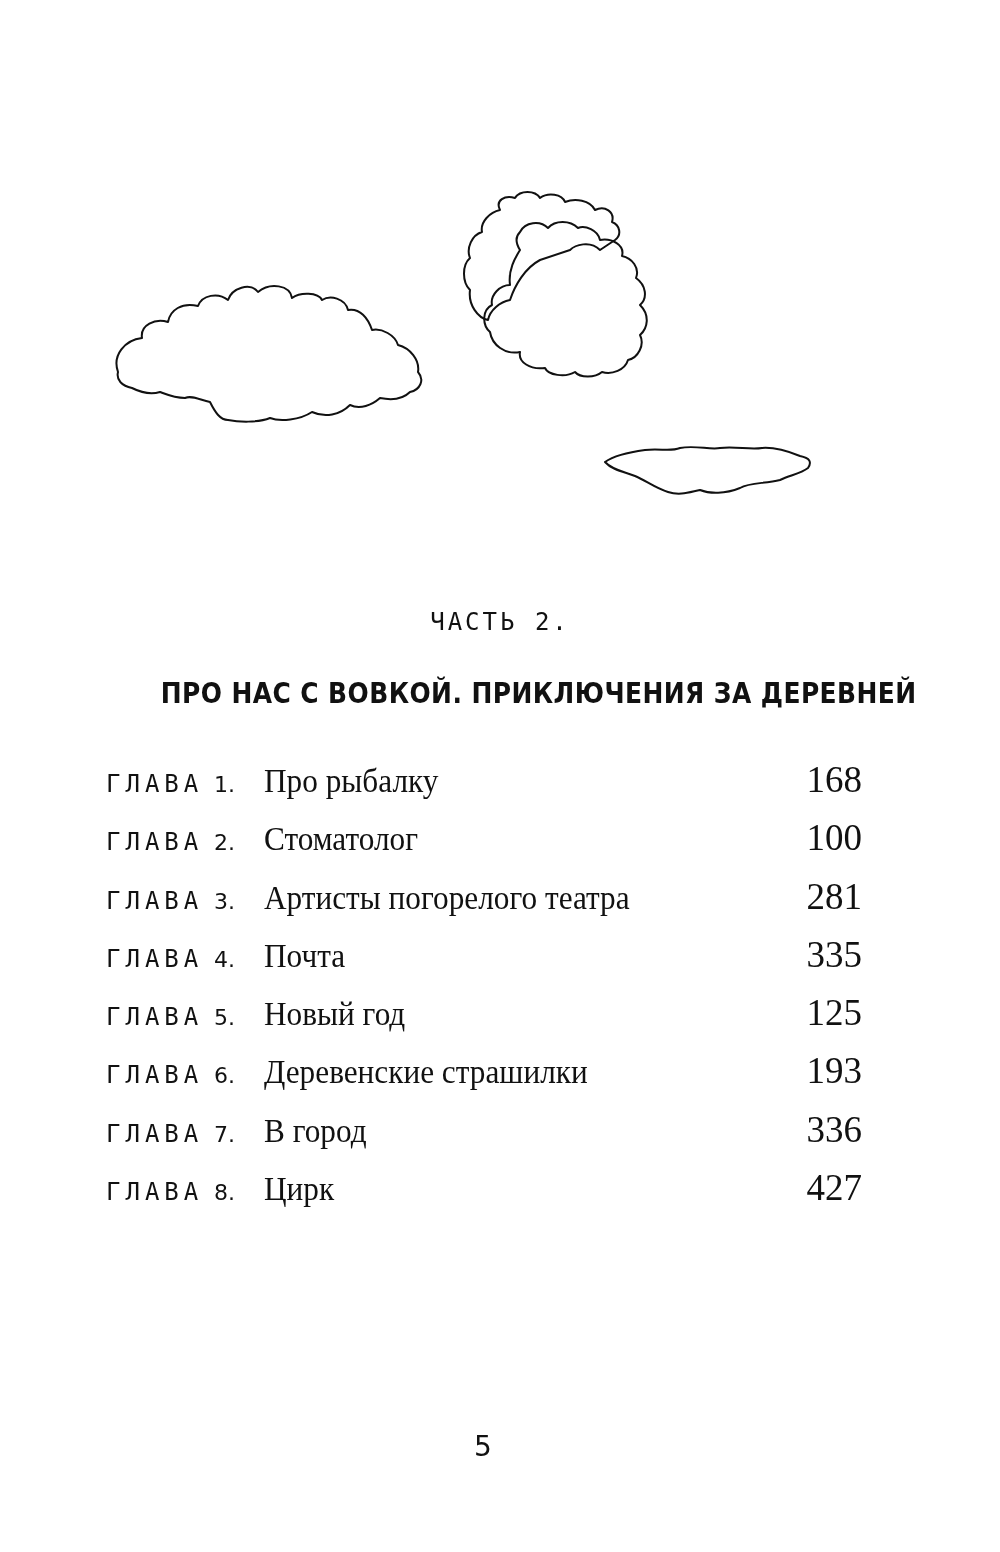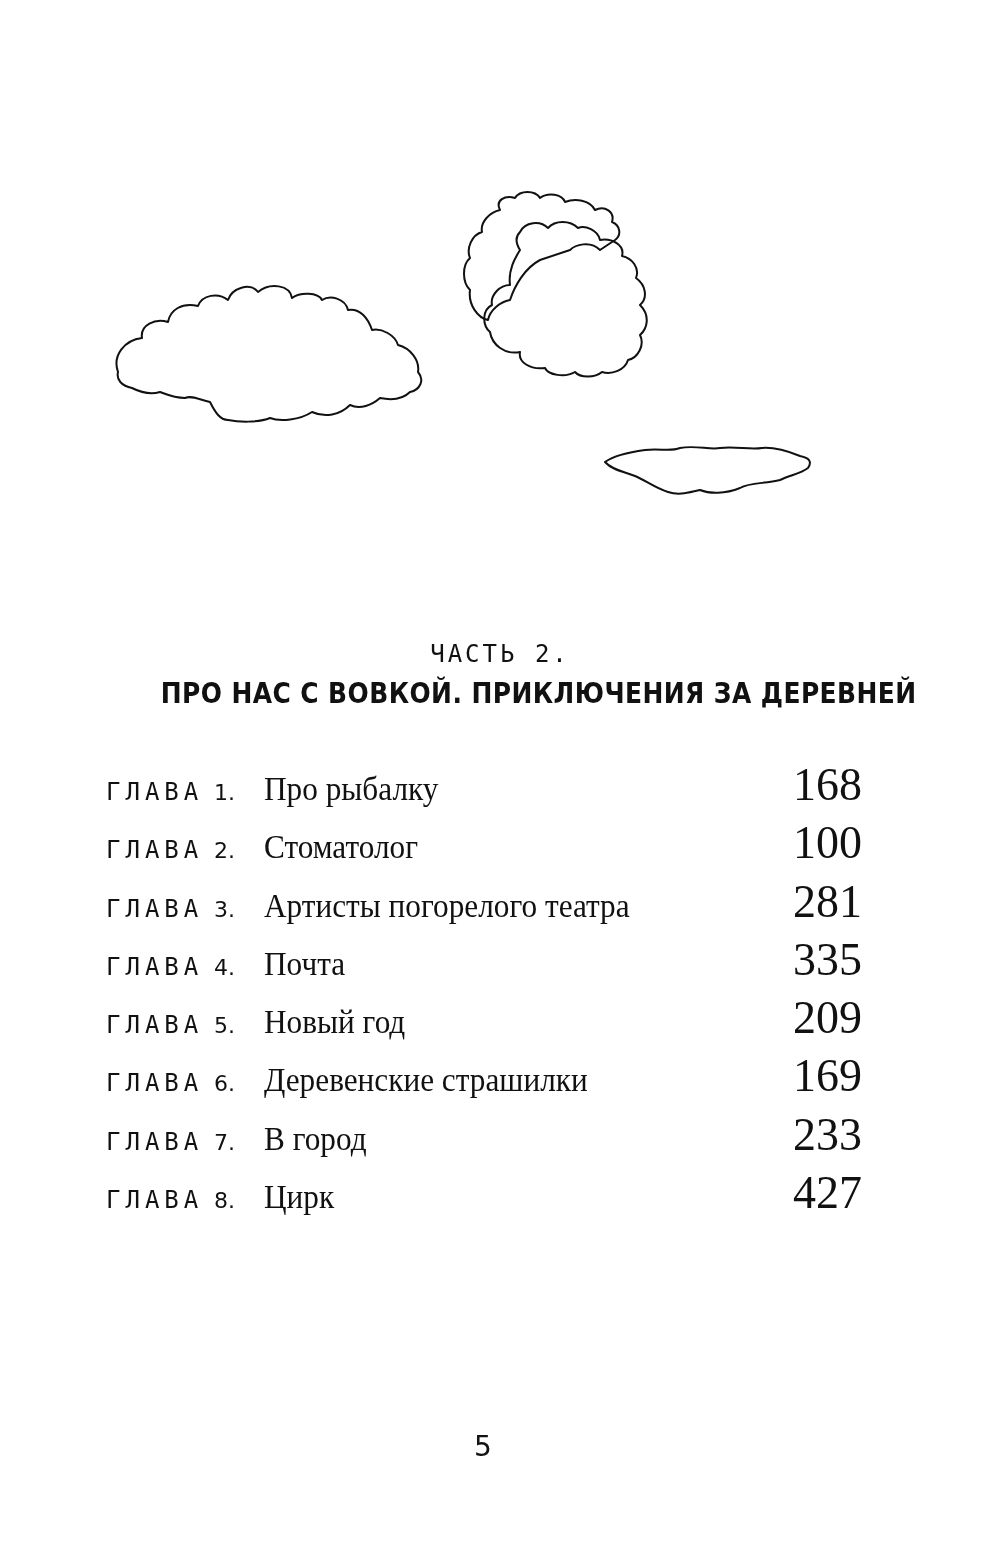--- a/index.html
+++ b/index.html
@@ -1,19 +1,19 @@
 <!DOCTYPE html>
 <html><head>
 <meta charset="utf-8">
 <style>
   html, body { margin: 0; padding: 0; background: #ffffff; }
   body { width: 1000px; height: 1552px; position: relative; overflow: hidden; color: #111; }
   .clouds { position: absolute; left: 0; top: 0; width: 1000px; height: 560px; }
   .part-label {
-    position: absolute; left: 0; width: 1000px; top: 640px; text-align: center;
+    position: absolute; left: 0; width: 1000px; top: 608px; text-align: center;
     font-family: "DejaVu Sans Mono", monospace; font-size: 24px; letter-spacing: 3px;
     text-transform: uppercase; color: #111;
   }
   .part-title {
     position: absolute; left: 108px; width: 752px; top: 676px; text-align: center;
     font-family: "DejaVu Sans", sans-serif; font-weight: bold; font-size: 29px;
     letter-spacing: 0.5px; text-transform: uppercase; color: #111; transform: scaleX(0.86);
     transform-origin: center; white-space: nowrap;
   }
   .toc { position: absolute; left: 106px; top: 758px; width: 756px; }
@@ -23,21 +23,21 @@
     text-transform: uppercase; width: 108px; color: #111;
   }
   .chapter-num {
     font-family: "DejaVu Sans", sans-serif; font-size: 22px; width: 50px; color: #111;
   }
   .chapter-title {
     font-family: "Liberation Serif", serif; font-size: 34px; color: #111; flex: 1;
     transform: scaleX(0.92); transform-origin: left;
   }
   .chapter-page {
-    font-family: "Liberation Serif", serif; font-size: 46px; color: #111; text-align: right;
+    font-family: "Liberation Serif", serif; font-size: 37px; color: #111; text-align: right;
     width: 80px;
   }
   .page-number {
     position: absolute; left: 0; width: 966px; top: 1430px; text-align: center;
     font-family: "DejaVu Sans", sans-serif; font-size: 28px; color: #111;
   }
 </style>
 </head>
 <body>
 
@@ -77,33 +77,33 @@
   <div class="toc-row">
     <span class="chapter-word">ГЛАВА</span>
     <span class="chapter-num">4.</span>
     <span class="chapter-title">Почта</span>
     <span class="chapter-page">335</span>
   </div>
   <div class="toc-row">
     <span class="chapter-word">ГЛАВА</span>
     <span class="chapter-num">5.</span>
     <span class="chapter-title">Новый год</span>
-    <span class="chapter-page">209</span>
+    <span class="chapter-page">125</span>
   </div>
   <div class="toc-row">
     <span class="chapter-word">ГЛАВА</span>
     <span class="chapter-num">6.</span>
     <span class="chapter-title">Деревенские страшилки</span>
-    <span class="chapter-page">169</span>
+    <span class="chapter-page">193</span>
   </div>
   <div class="toc-row">
     <span class="chapter-word">ГЛАВА</span>
     <span class="chapter-num">7.</span>
     <span class="chapter-title">В город</span>
-    <span class="chapter-page">233</span>
+    <span class="chapter-page">336</span>
   </div>
   <div class="toc-row">
     <span class="chapter-word">ГЛАВА</span>
     <span class="chapter-num">8.</span>
     <span class="chapter-title">Цирк</span>
     <span class="chapter-page">427</span>
   </div>
 </div>
 
 <div class="page-number">5</div>

